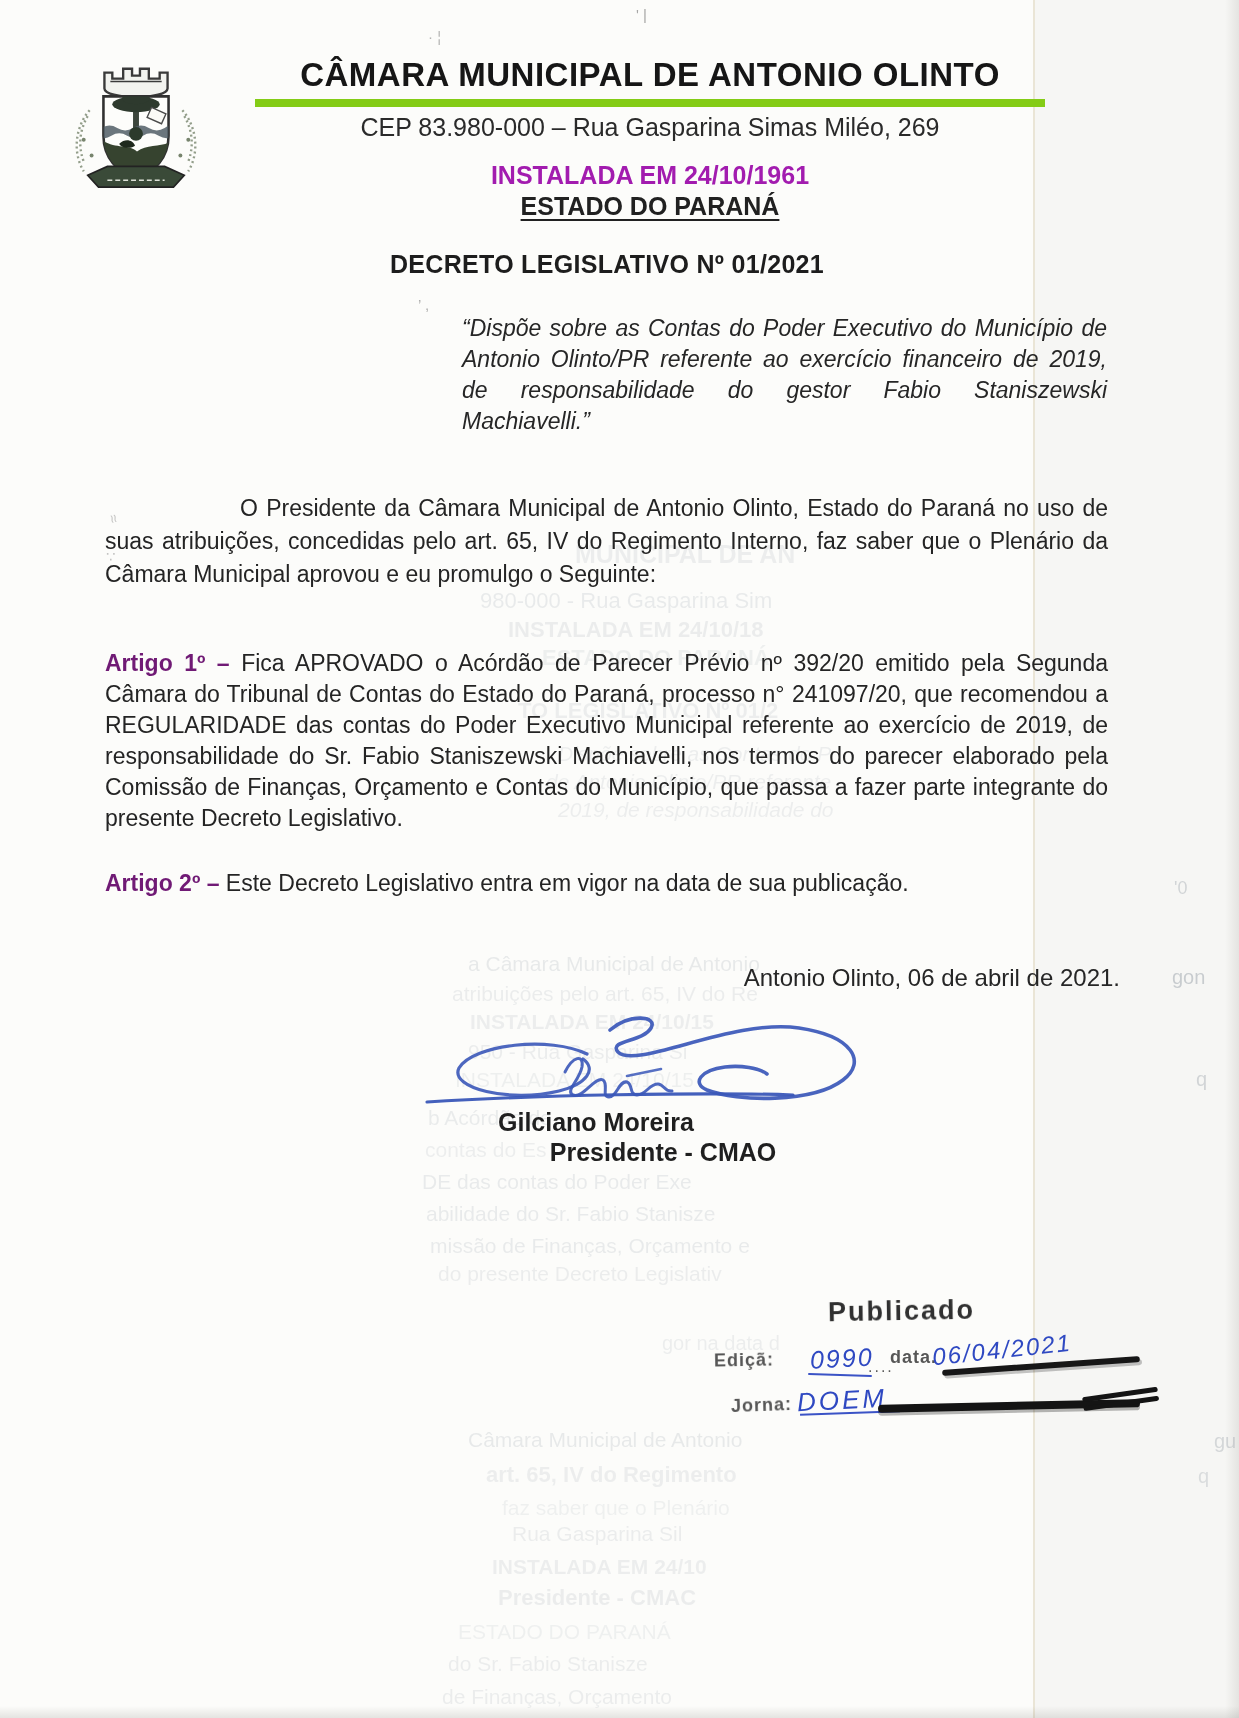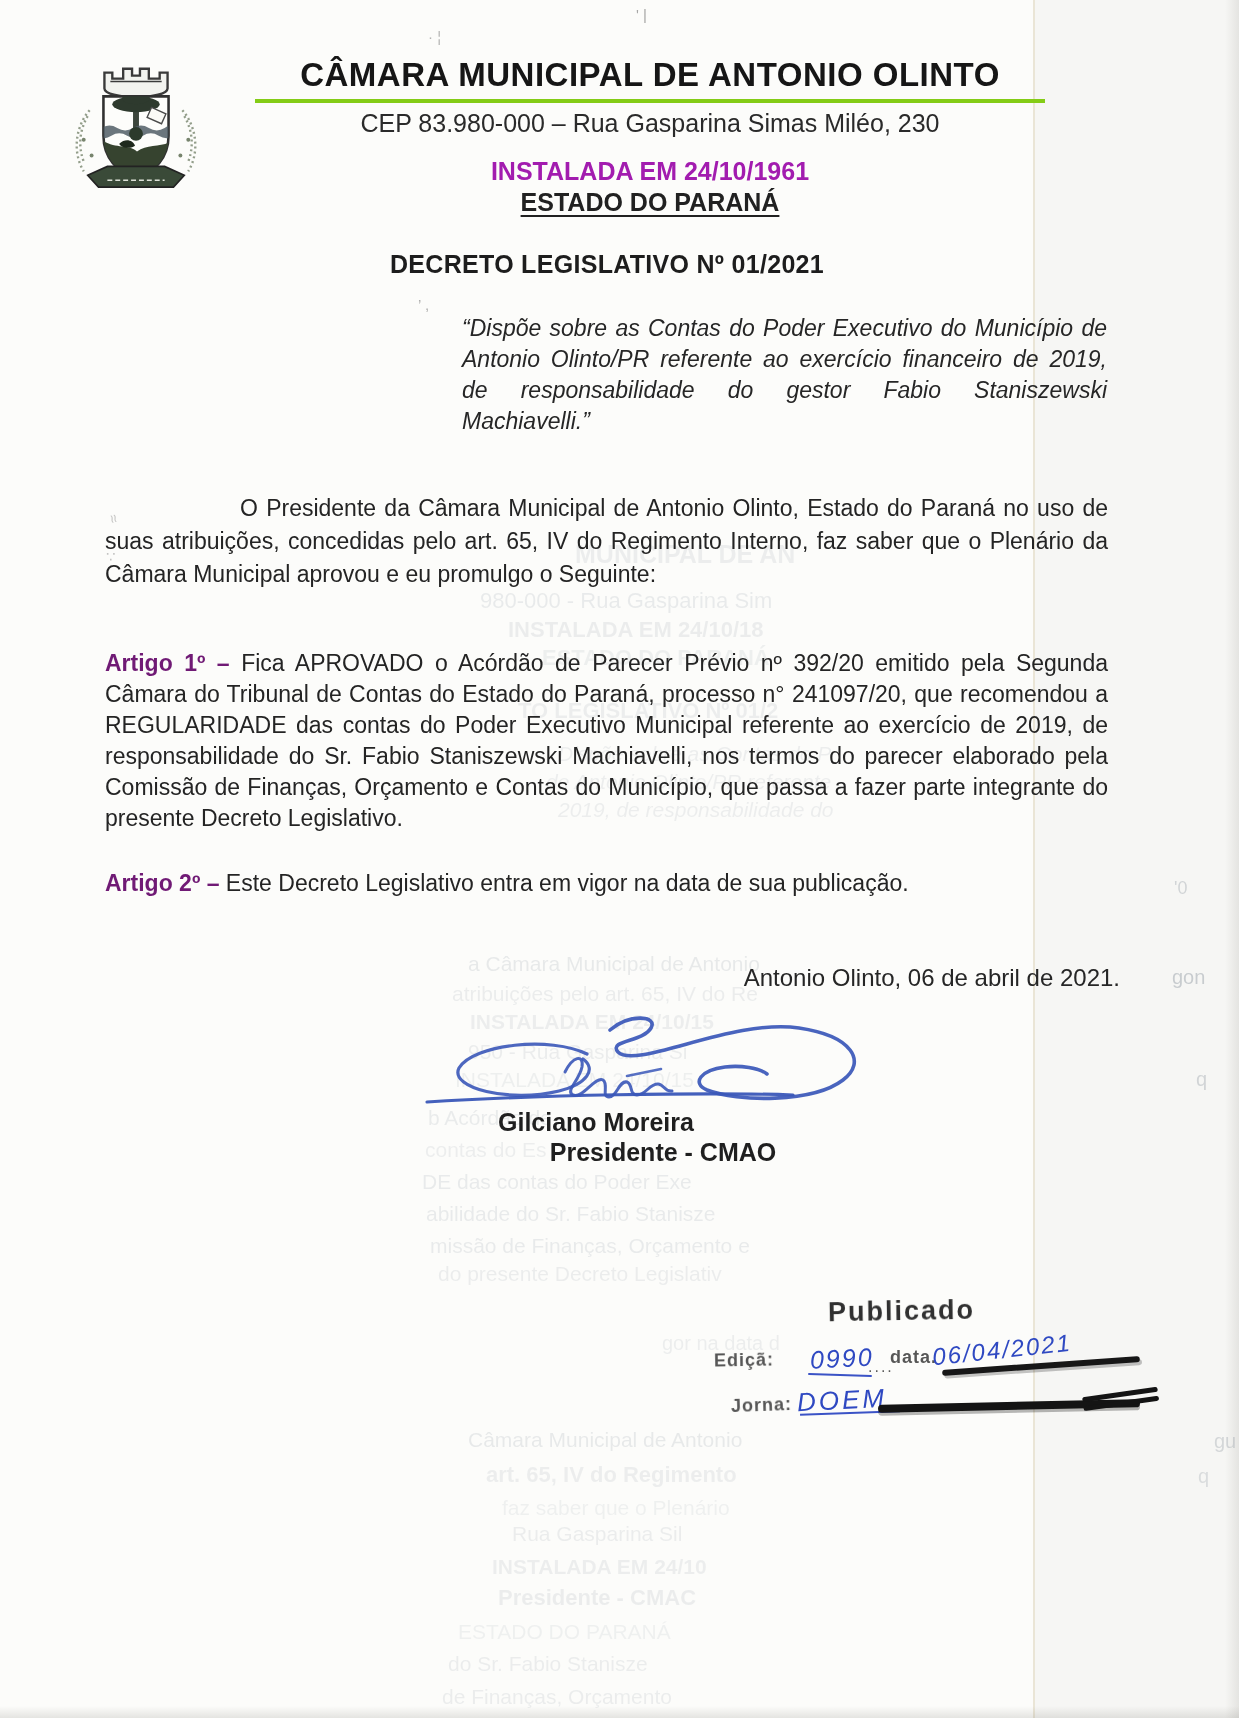--- a/index.html
+++ b/index.html
@@ -10,21 +10,21 @@
   .fold-line{left:1033px;top:0;width:2px;height:1718px;background:#e5decd;opacity:.8;}
   .right-strip{left:1035px;top:0;width:204px;height:1718px;background:rgba(234,236,232,.35);}
   .edge-shadow{left:1225px;top:0;width:14px;height:1718px;
                background:linear-gradient(to right,rgba(0,0,0,0),rgba(120,118,110,.14));}
   .bottom-shadow{left:0;top:1706px;width:1239px;height:12px;
                background:linear-gradient(to bottom,rgba(0,0,0,0),rgba(120,118,110,.18));}
   
   .crest{left:62px;top:48px;width:148px;height:150px;}
   .org-col{left:255px;top:56px;width:790px;text-align:center;}
   .org-name{font-size:33px;font-weight:bold;letter-spacing:.5px;color:#161616;
-            border-bottom:4px solid #84cc16;padding-bottom:5px;display:block;}
+            border-bottom:8px solid #84cc16;padding-bottom:5px;display:block;}
   .org-address{font-size:25px;margin-top:6px;color:#2a2a2a;}
   .org-installed{font-size:25px;font-weight:bold;margin-top:19px;color:#a21caf;}
   .org-state{font-size:25px;font-weight:bold;margin-top:2px;color:#212121;
              text-decoration:underline;text-underline-offset:4px;display:inline-block;}
   
   .doc-title{left:390px;top:250px;font-size:25px;font-weight:bold;color:#1d1d1d;letter-spacing:.3px;}
   .epigraph{left:462px;top:313px;width:645px;font-size:23px;font-style:italic;
             line-height:31px;text-align:justify;color:#262626;}
   .preamble{left:105px;top:492px;width:1003px;font-size:23px;line-height:33px;
             text-align:justify;text-indent:135px;color:#242424;margin:0;}
@@ -178,21 +178,21 @@
       <path d="M58,96 c6,-6 14,-4 16,2 c-6,4 -14,2 -16,-2 z" fill="#1f291d"></path>
       <circle cx="75" cy="86" r="7" fill="#2c3a2c"></circle>
     </g>
 
     <path d="M26,128 l20,-9 h58 l20,9 l-11,12 h-76 z" fill="#3a4a38" stroke="#222" stroke-width="1.6"></path>
     <line x1="46" y1="133" x2="104" y2="133" stroke="#dfe3da" stroke-width="1.6" stroke-dasharray="5,3"></line>
   </svg>
 
   <div class="abs org-col">
     <span class="org-name">CÂMARA MUNICIPAL DE ANTONIO OLINTO</span>
-    <div class="org-address">CEP 83.980-000 – Rua Gasparina Simas Miléo, 230</div>
+    <div class="org-address">CEP 83.980-000 – Rua Gasparina Simas Miléo, 269</div>
     <div class="org-installed">INSTALADA EM 24/10/1961</div>
     <div><span class="org-state">ESTADO DO PARANÁ</span></div>
   </div>
 
   <div class="abs doc-title">DECRETO LEGISLATIVO Nº 01/2021</div>
 
   <div class="abs epigraph">“Dispõe sobre as Contas do Poder Executivo do Município de Antonio Olinto/PR referente ao exercício financeiro de 2019, de responsabilidade do gestor Fabio Staniszewski Machiavelli.”</div>
 
   <p class="abs preamble">O Presidente da Câmara Municipal de Antonio Olinto, Estado do Paraná no uso de suas atribuições, concedidas pelo art. 65, IV do Regimento Interno, faz saber que o Plenário da Câmara Municipal aprovou e eu promulgo o Seguinte:</p>
 

